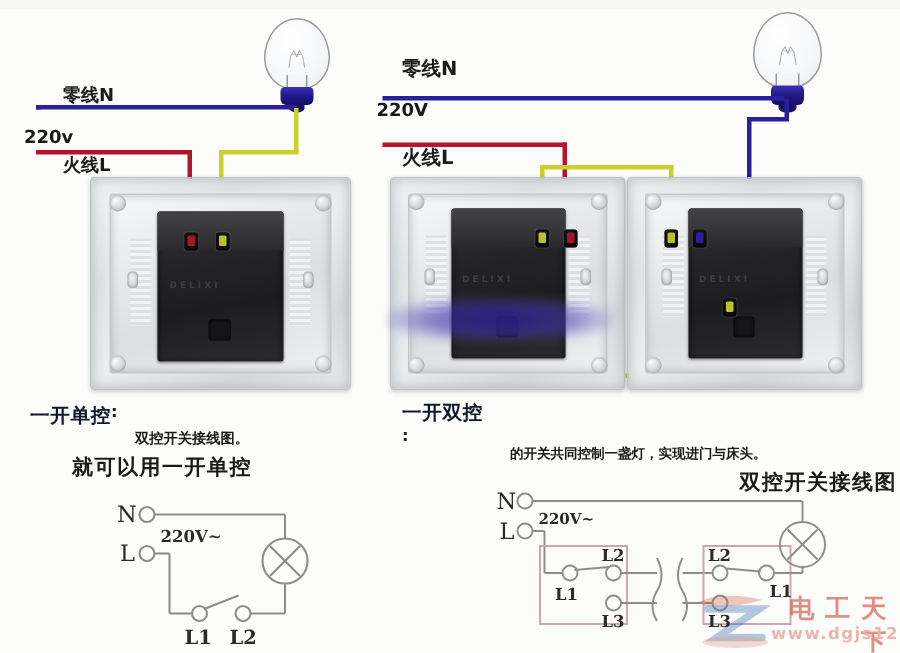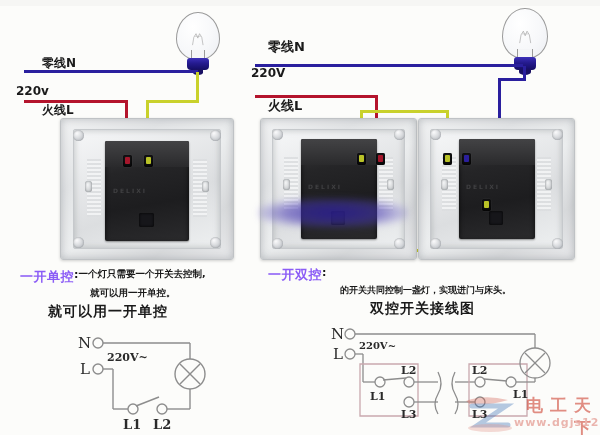--- a/index.html
+++ b/index.html
@@ -109,21 +109,21 @@
   .term.red-i:after{background:#a5162b;}
   .term.yel-i:after{background:#b9c227;}
   .term.blu-i:after{background:#2b1f9c;}
   
   .smudge{
     position:absolute;border-radius:40%;
     background:radial-gradient(ellipse at 50% 50%,rgba(44,30,160,.78) 0%,rgba(70,55,180,.55) 45%,rgba(120,110,210,.15) 72%,rgba(255,255,255,0) 100%);
     filter:blur(3px);
   }
   
-  .desc-title{color:#8b5cf6;font-weight:bold;}
+  .desc-title{color:#0f172a;font-weight:bold;}
   .desc-body{color:#1a1a1a;font-weight:bold;}
   .sec-title{color:#1a1a1a;font-weight:bold;}
   
   .sch line,.sch circle,.sch rect,.sch path{vector-effect:non-scaling-stroke;}
   .sch text{font-family:"DejaVu Serif","Liberation Serif",serif;}
   
   .wm{position:absolute;opacity:.62;text-align:right;}
   .wm-cn{
     color:#d04a3a;font-weight:bold;letter-spacing:7px;
     font-family:"DejaVu Sans","Liberation Sans",sans-serif;
@@ -261,33 +261,32 @@
       <div class="term yel-i" style="left:24px;top:34px;"></div>
       <div class="term blu-i" style="left:43px;top:34px;"></div>
       <div class="term yel-i" style="left:63px;top:80px;"></div>
     </div>
   </div>
 
   <div class="abs" style="left:20px;top:268px;width:240px;">
     <div style="display:flex;align-items:flex-start;">
       <span class="desc-title" style="font-size:13px;letter-spacing:.5px;">一开单控</span>
       <span class="desc-body" style="font-size:11px;">:</span>
-      <span class="desc-body" style="font-size:9.5px;line-height:1.35;">一个灯只需要一个开关去控制,</span>
-    </div>
-    <div class="desc-body" style="font-size:9.5px;margin-left:70px;line-height:1.5;">就可以用一开单控。</div>
+    </div>
+    <div class="desc-body" style="font-size:9.5px;margin-left:70px;line-height:1.5;">双控开关接线图。</div>
     <div class="sec-title" style="font-size:14px;margin-left:28px;margin-top:3px;letter-spacing:1px;">就可以用一开单控</div>
   </div>
 
   <div class="abs" style="left:268px;top:266px;width:330px;">
-    <div style="display:flex;align-items:flex-start;">
+    <div style="display:flex;align-items:flex-start;flex-direction:column;">
       <span class="desc-title" style="font-size:13px;letter-spacing:.5px;">一开双控</span>
       <span class="desc-body" style="font-size:11px;">:</span>
     </div>
     <div class="desc-body" style="font-size:9px;margin-left:72px;line-height:1.5;">的开关共同控制一盏灯，实现进门与床头。</div>
-    <div class="sec-title" style="font-size:14px;margin-left:102px;margin-top:2px;letter-spacing:1px;">双控开关接线图</div>
+    <div class="sec-title" style="font-size:14px;margin-left:102px;margin-top:2px;letter-spacing:1px;text-align:right;">双控开关接线图</div>
   </div>
 
   <svg class="sch abs" style="left:10px;top:325px;" width="270" height="105" viewBox="0 0 270 105">
     <g stroke="#8d8d8d" stroke-width="1.4" fill="none">
 
       <circle cx="88" cy="18" r="5"></circle>
       <line x1="93" y1="18" x2="180" y2="18"></line>
       <line x1="180" y1="18" x2="180" y2="34"></line>
 
       <circle cx="88" cy="44" r="5"></circle>

